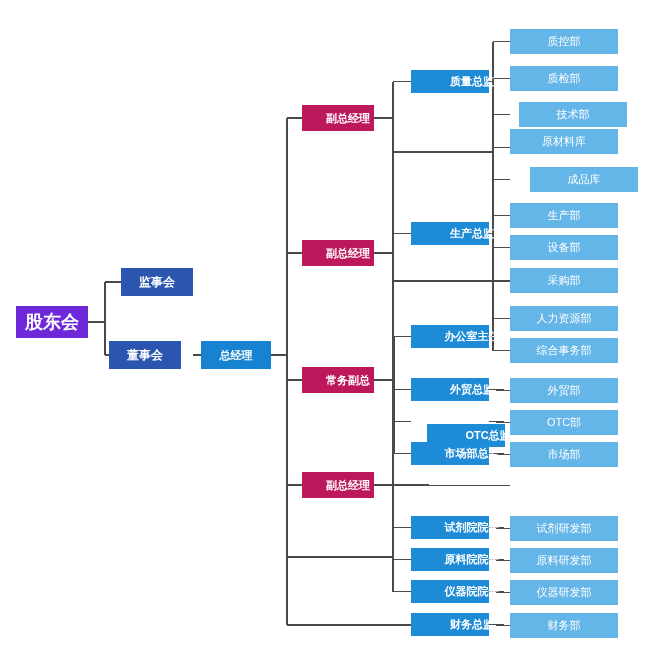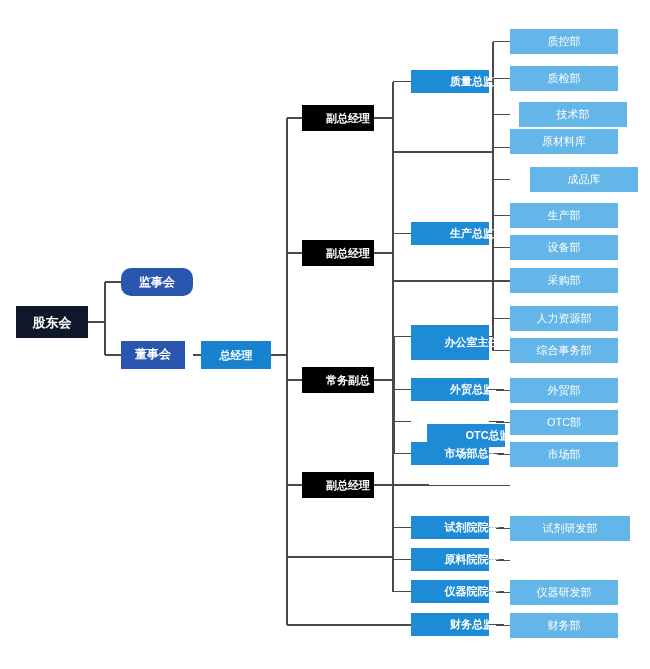--- a/index.html
+++ b/index.html
@@ -3,24 +3,24 @@
 <meta charset="utf-8">
 <style>
   html,body{margin:0;padding:0;background:#ffffff;}
   body{width:650px;height:669px;position:relative;overflow:hidden;
        font-family:"Liberation Sans","DejaVu Sans",sans-serif;}
   #chart{position:absolute;left:0;top:0;width:650px;height:669px;}
   #links{position:absolute;left:0;top:0;width:650px;height:669px;}
   .node{position:absolute;box-sizing:border-box;display:flex;
         align-items:center;justify-content:center;color:#ffffff;
         text-align:right;line-height:1;white-space:nowrap;z-index:2;}
-  .lvl-root{background:#0f172a;font-size:13px;font-weight:bold;}
+  .lvl-root{background:#6d28d9;font-size:18px;font-weight:bold;}
   .lvl-board{background:#2B56AF;font-size:12px;font-weight:bold;}
   .lvl-gm{background:#1682D0;font-size:11px;font-weight:bold;}
-  .lvl-vp{background:#000000;font-size:11px;font-weight:bold;padding-left:20px;}
+  .lvl-vp{background:#be185d;font-size:11px;font-weight:bold;padding-left:20px;}
   .lvl-mid{background:#1E8BD6;font-size:11px;font-weight:bold;padding-left:44px;}
   .lvl-leaf{background:#64B5E8;font-size:11px;font-weight:normal;}
 </style>
 </head>
 <body>
 
 <div id="chart">
   <svg id="links" viewBox="0 0 650 669" xmlns="http://www.w3.org/2000/svg">
       <line x1="88" y1="322" x2="105" y2="322" stroke="#4A4A4A" stroke-width="1.4" shape-rendering="crispEdges"></line>
       <line x1="105" y1="282" x2="121" y2="282" stroke="#4A4A4A" stroke-width="1.4" shape-rendering="crispEdges"></line>
@@ -89,24 +89,24 @@
       <line x1="489" y1="624.5" x2="510" y2="625.5" stroke="#4A4A4A" stroke-width="1.4" shape-rendering="crispEdges"></line>
       <line x1="105" y1="282" x2="105" y2="355" stroke="#4A4A4A" stroke-width="1.4" shape-rendering="crispEdges"></line>
       <line x1="287" y1="118" x2="287" y2="625" stroke="#4A4A4A" stroke-width="1.4" shape-rendering="crispEdges"></line>
       <line x1="393" y1="81.5" x2="393" y2="591.5" stroke="#4A4A4A" stroke-width="1.4" shape-rendering="crispEdges"></line>
       <line x1="394" y1="336.5" x2="394" y2="453.5" stroke="#4A4A4A" stroke-width="1.4" shape-rendering="crispEdges"></line>
       <line x1="493" y1="41.5" x2="493" y2="350.5" stroke="#4A4A4A" stroke-width="1.4" shape-rendering="crispEdges"></line>
     </svg>
 <div class="node lvl-root" style="left: 16px; top: 306px; width: 72px; height: 32px;">
       <span>股东会</span>
     </div>
-    <div class="node lvl-board" style="left: 121px; top: 268px; width: 72px; height: 28px; border-radius: 10px;">
+    <div class="node lvl-board" style="left: 121px; top: 268px; width: 72px; height: 28px;">
       <span>监事会</span>
     </div>
-    <div class="node lvl-board" style="left: 121px; top: 341px; width: 64px; height: 28px; font-family: Liberation Mono, monospace;">
+    <div class="node lvl-board" style="left: 109px; top: 341px; width: 72px; height: 28px;">
       <span>董事会</span>
     </div>
     <div class="node lvl-gm" style="left: 201px; top: 341px; width: 70px; height: 28px;">
       <span>总经理</span>
     </div>
     <div class="node lvl-vp" style="left: 302px; top: 105px; width: 72px; height: 26px;">
       <span>副总经理</span>
     </div>
     <div class="node lvl-vp" style="left: 302px; top: 240px; width: 72px; height: 26px;">
       <span>副总经理</span>
@@ -116,21 +116,21 @@
     </div>
     <div class="node lvl-vp" style="left: 302px; top: 472px; width: 72px; height: 26px;">
       <span>副总经理</span>
     </div>
     <div class="node lvl-mid" style="left: 411px; top: 70px; width: 78px; height: 23px;">
       <span>质量总监</span>
     </div>
     <div class="node lvl-mid" style="left: 411px; top: 222px; width: 78px; height: 23px;">
       <span>生产总监</span>
     </div>
-    <div class="node lvl-mid" style="left: 411px; top: 325px; width: 78px; height: 35px;">
+    <div class="node lvl-mid" style="left: 411px; top: 325px; width: 78px; height: 23px;">
       <span>办公室主任</span>
     </div>
     <div class="node lvl-mid" style="left: 411px; top: 378px; width: 78px; height: 23px;">
       <span>外贸总监</span>
     </div>
     <div class="node lvl-mid" style="left: 411px; top: 424px; width: 78px; height: 23px; margin-left: 16px;">
       <span>OTC总监</span>
     </div>
     <div class="node lvl-mid" style="left: 411px; top: 442px; width: 78px; height: 23px;">
       <span>市场部总监</span>
@@ -179,22 +179,25 @@
     </div>
     <div class="node lvl-leaf" style="left: 510px; top: 378px; width: 108px; height: 25px;">
       <span>外贸部</span>
     </div>
     <div class="node lvl-leaf" style="left: 510px; top: 410px; width: 108px; height: 25px;">
       <span>OTC部</span>
     </div>
     <div class="node lvl-leaf" style="left: 510px; top: 442px; width: 108px; height: 25px;">
       <span>市场部</span>
     </div>
-    <div class="node lvl-leaf" style="left: 510px; top: 516px; width: 120px; height: 25px;">
+    <div class="node lvl-leaf" style="left: 510px; top: 516px; width: 108px; height: 25px;">
       <span>试剂研发部</span>
+    </div>
+    <div class="node lvl-leaf" style="left: 510px; top: 548px; width: 108px; height: 25px;">
+      <span>原料研发部</span>
     </div>
     <div class="node lvl-leaf" style="left: 510px; top: 580px; width: 108px; height: 25px;">
       <span>仪器研发部</span>
     </div>
     <div class="node lvl-leaf" style="left: 510px; top: 613px; width: 108px; height: 25px;">
       <span>财务部</span>
     </div>
   </div>
 
 </body></html>

